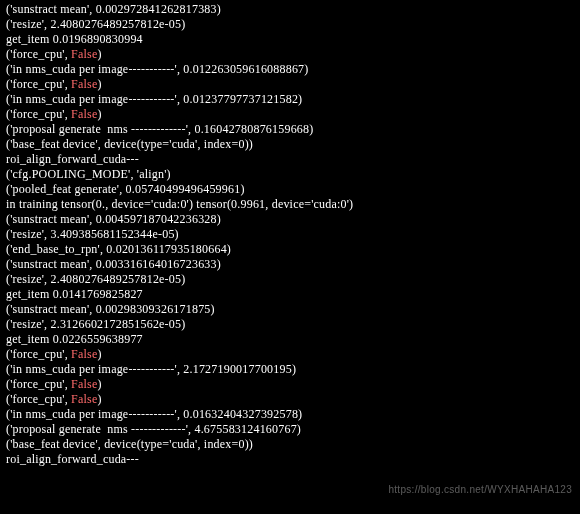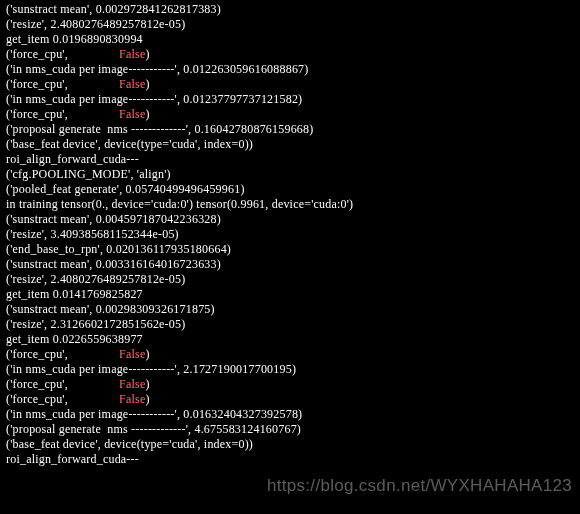--- a/index.html
+++ b/index.html
@@ -19,28 +19,27 @@
       padding: 2px 6px;
       position: relative;
     }
     .term-line {
       white-space: pre;
       letter-spacing: 0.2px;
       font-family: Liberation Serif, serif;
     }
     .false-val {
       color: #ff6b6b;
-      margin-left: 48px;
     }
     .watermark {
       position: absolute;
       right: 8px;
       bottom: 18px;
       color: rgba(200, 200, 200, 0.45);
-      font-size: 17px;
+      font-size: 10px;
       font-family: Arial, sans-serif;
       letter-spacing: 0.3px;
       pointer-events: none;
       text-align: center;
     }
   </style>
 </head>
 <body>
 
 <div id="terminal-container">

